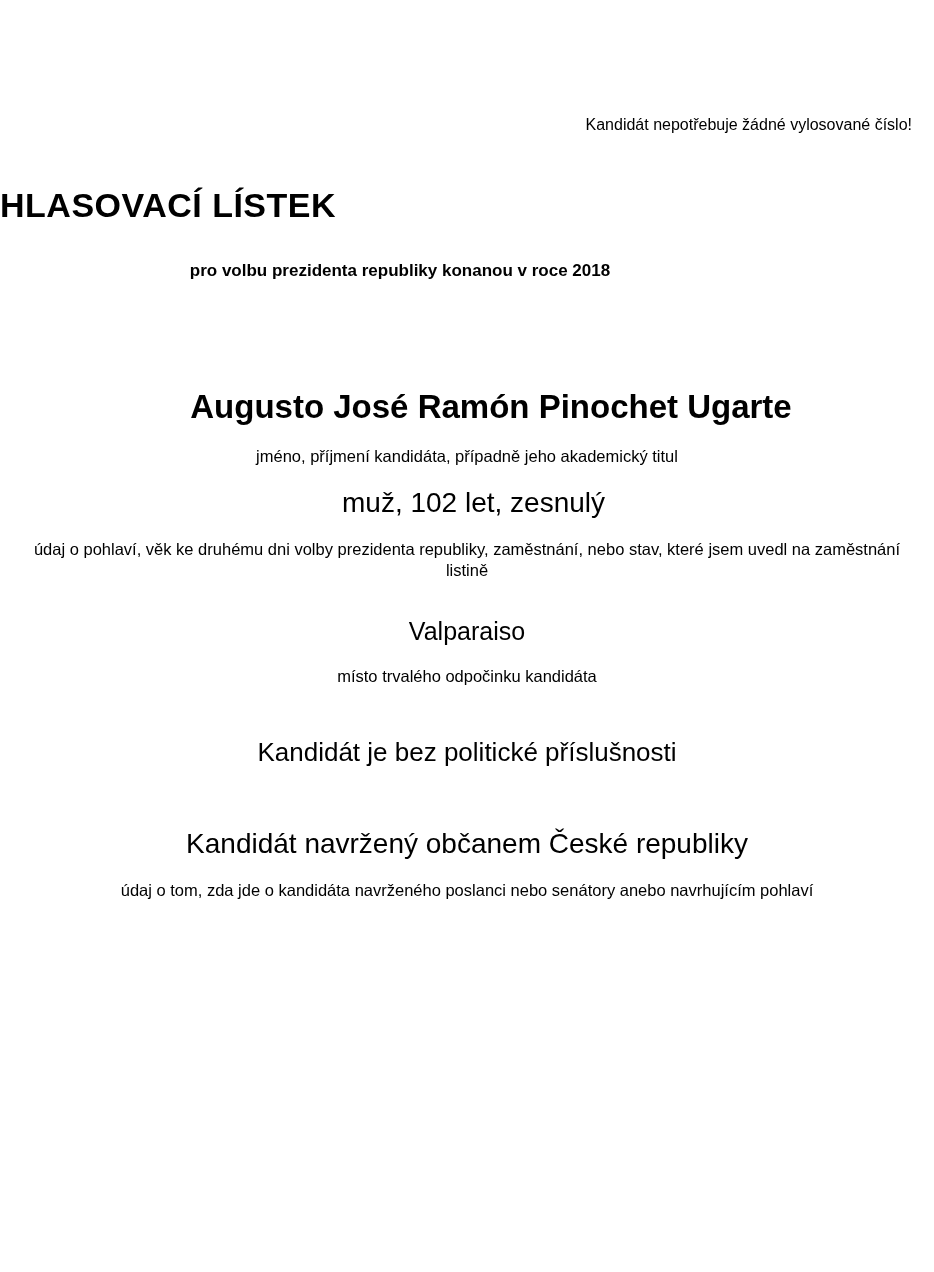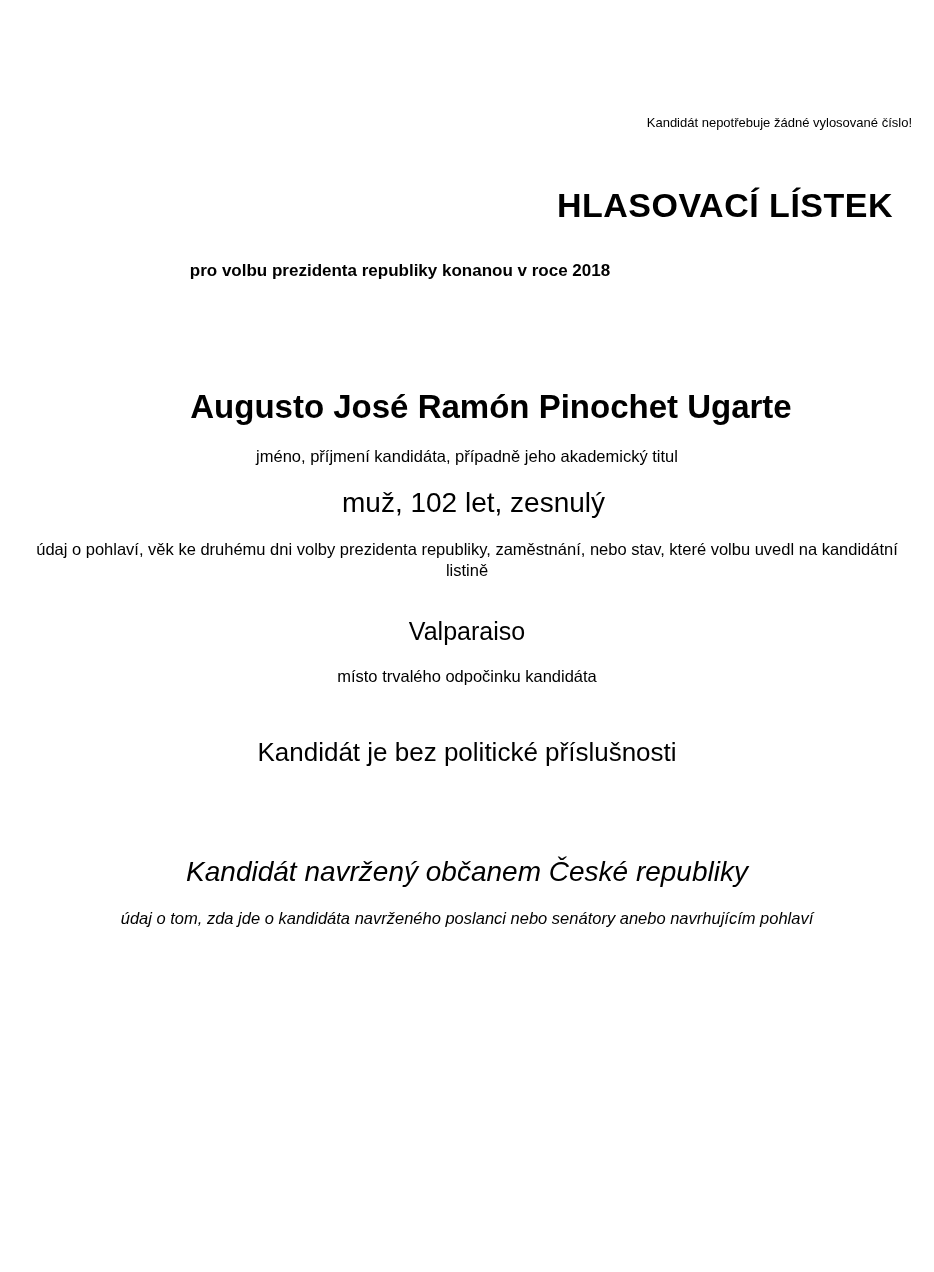--- a/index.html
+++ b/index.html
@@ -20,32 +20,32 @@
     height: 1272px;
     position: relative;
     box-sizing: border-box;
   }
 
   .notice {
     position: absolute;
     top: 115px;
     right: 22px;
     font-family: "Liberation Sans", sans-serif;
-    font-size: 13px;
+    font-size: 16px;
     line-height: 1.2;
     text-align: center;
     white-space: nowrap;
   }
 
   .title {
     position: absolute;
     top: 186px;
     left: 0;
     width: 893px;
-    text-align: right;
+    text-align: left;
     font-family: "Liberation Sans", sans-serif;
     font-weight: bold;
     font-size: 34px;
     letter-spacing: 0.5px;
   }
 
   .subtitle {
     position: absolute;
     top: 261px;
     left: 0;
@@ -100,41 +100,41 @@
   }
   .caption.wide {
     padding: 0 28px;
   }
 
   
   #group-name    { top: 388px; }
   #group-detail  { top: 487px; }
   #group-place   { top: 617px; }
   #group-party   { top: 738px; }
-  #group-propose { top: 856px; font-style: italic; }
+  #group-propose { top: 828px; }
 </style>
 </head>
 <body>
 
 <div class="page">
 
   <div class="notice">Kandidát nepotřebuje žádné vylosované číslo!</div>
 
   <div class="title">HLASOVACÍ LÍSTEK</div>
 
   <div class="subtitle">pro volbu prezidenta republiky konanou v roce 2018</div>
 
   <div class="block" id="group-name">
     <div class="value-xl">Augusto José Ramón Pinochet Ugarte</div>
     <div class="caption">jméno, příjmení kandidáta, případně jeho akademický titul</div>
   </div>
 
   <div class="block" id="group-detail">
     <div class="value-lg">muž, 102 let, zesnulý</div>
-    <div class="caption wide">údaj o pohlaví, věk ke druhému dni volby prezidenta republiky, zaměstnání, nebo stav, které volbu uvedl na kandidátní listině</div>
+    <div class="caption wide">údaj o pohlaví, věk ke druhému dni volby prezidenta republiky, zaměstnání, nebo stav, které jsem uvedl na zaměstnání listině</div>
   </div>
 
   <div class="block" id="group-place">
     <div class="value-md">Valparaiso</div>
     <div class="caption">místo trvalého odpočinku kandidáta</div>
   </div>
 
   <div class="block" id="group-party">
     <div class="value-pol">Kandidát je bez politické příslušnosti</div>
   </div>

